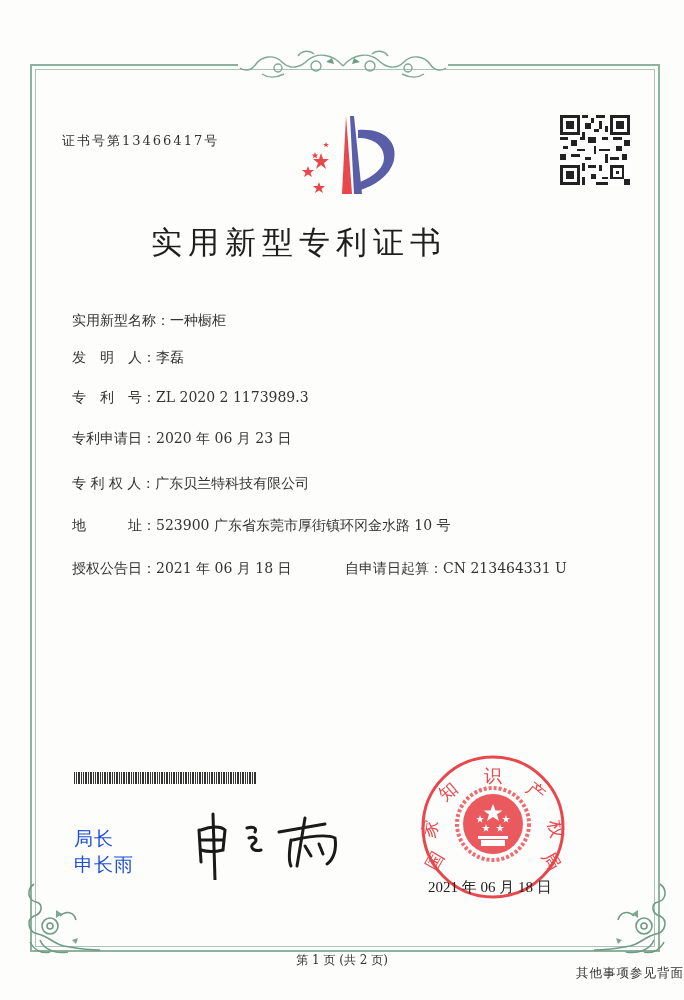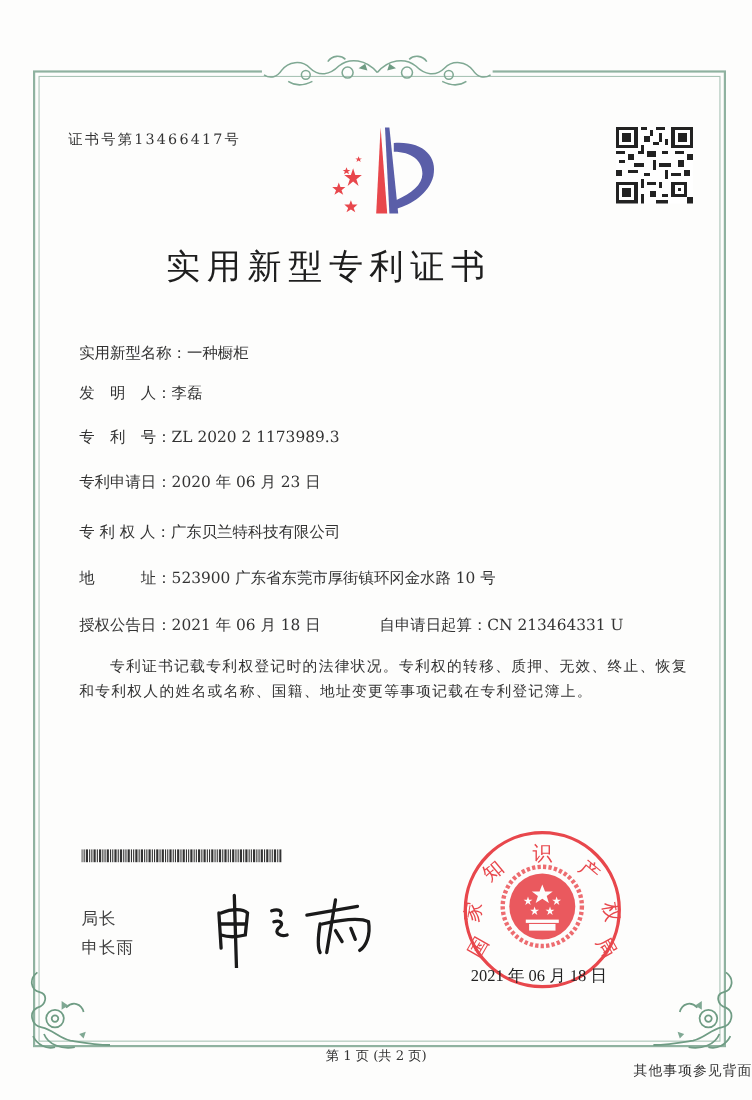--- a/index.html
+++ b/index.html
@@ -4,30 +4,30 @@
 <style>
   html,body{margin:0;padding:0;}
   body{width:684px;height:1000px;background:#fdfdfc;position:relative;overflow:hidden;
        font-family:"DejaVu Serif","Liberation Serif",serif;color:#2a2a2a;}
   .frame-outer{position:absolute;left:30px;top:64px;width:630px;height:888px;
        border:2px solid #8fb2a0;box-sizing:border-box;}
   .frame-inner{position:absolute;left:35px;top:69px;width:620px;height:878px;
        border:1px solid #a9c4b6;box-sizing:border-box;}
   .ornament{position:absolute;}
   .abs{position:absolute;white-space:nowrap;}
-  .cert-no{left:62px;top:118px;font-size:13px;letter-spacing:2px;color:#333;}
+  .cert-no{left:62px;top:132px;font-size:13px;letter-spacing:2px;color:#333;}
   .logo{left:288px;top:110px;width:110px;height:85px;}
   .qr{left:560px;top:115px;width:70px;height:70px;}
   .title{left:0;width:598px;top:222px;text-align:center;font-size:31px;letter-spacing:6px;color:#1e1e1e;
          font-family:"DejaVu Sans","Liberation Sans",sans-serif;font-weight:normal;}
   .field{left:72px;font-size:14px;color:#333;text-align:center;}
   .body-text{left:72px;width:560px;font-size:13.4px;line-height:23px;color:#333;white-space:normal;letter-spacing:1.2px;}
   .body-text p{margin:0;text-indent:28px;}
   .barcode{left:74px;top:772px;width:182px;height:12px;}
-  .director{left:74px;font-size:15px;color:#404040;font-family:Liberation Serif, serif;letter-spacing:1px;}
+  .director{left:74px;font-size:19px;color:#1d4ed8;font-family:Liberation Serif, serif;letter-spacing:1px;}
   .signature{left:195px;top:810px;width:160px;height:70px;}
   .seal{left:418px;top:752px;width:150px;height:150px;}
   .seal-date{left:428px;top:878px;font-size:15px;color:#222;font-family:"Liberation Serif",serif;}
   .page-no{left:0;width:684px;text-align:center;top:924px;font-size:12px;color:#333;margin-top:28px;}
   .footer-note{left:0;width:684px;text-align:right;top:965px;font-size:12.5px;color:#333;letter-spacing:1px;}
 </style>
 </head>
 <body>
 
 <div class="frame-outer"></div>
@@ -177,21 +177,20 @@
   <span>地　　　址：</span><span>523900 广东省东莞市厚街镇环冈金水路 10 号</span>
 </div>
 <div class="abs field" style="top:560px">
   <span>授权公告日：</span><span>2021 年 06 月 18 日</span>
 </div>
 <div class="abs field" style="top:560px;left:345px">
   <span>自申请日起算：</span><span>CN 213464331 U</span>
 </div>
 
 <div class="abs body-text" style="top:595px">
-  <p>专利证书记载专利权登记时的法律状况。专利权的转移、质押、无效、终止、恢复和专利权人的姓名或名称、国籍、地址变更等事项记载在专利登记簿上。</p>
 </div>
 
 <svg class="abs barcode" viewBox="0 0 182 12" preserveAspectRatio="none">
   <g fill="#333">
     <rect x="0" y="0" width="1" height="12"></rect>
       <rect x="2" y="0" width="1" height="12"></rect>
       <rect x="4" y="0" width="2" height="12"></rect>
     <rect x="7" y="0" width="1" height="12"></rect>
       <rect x="9" y="0" width="1" height="12"></rect>
       <rect x="11" y="0" width="2" height="12"></rect>

